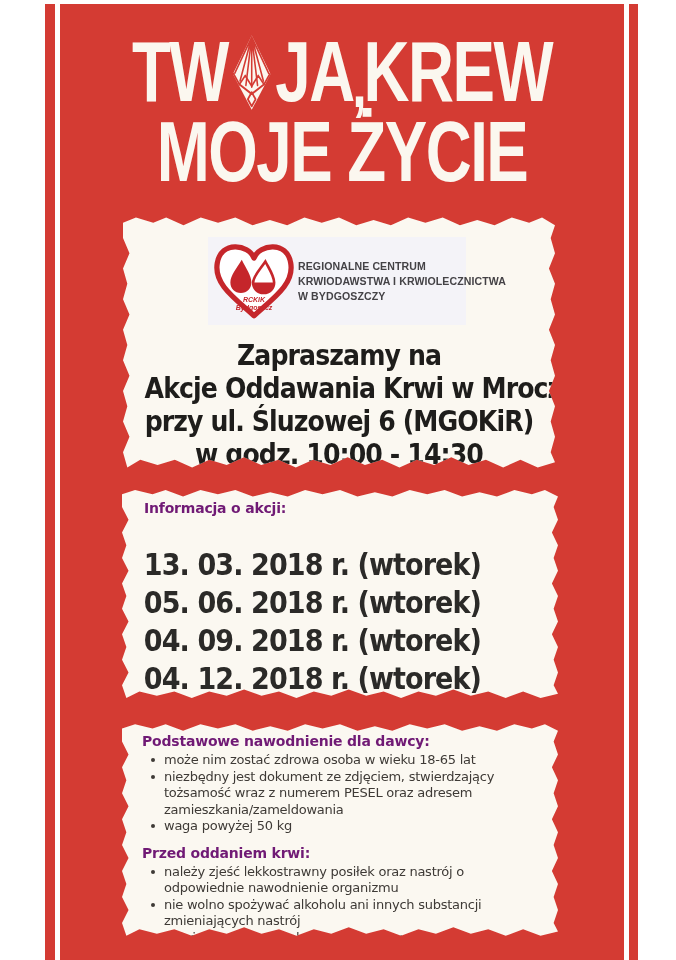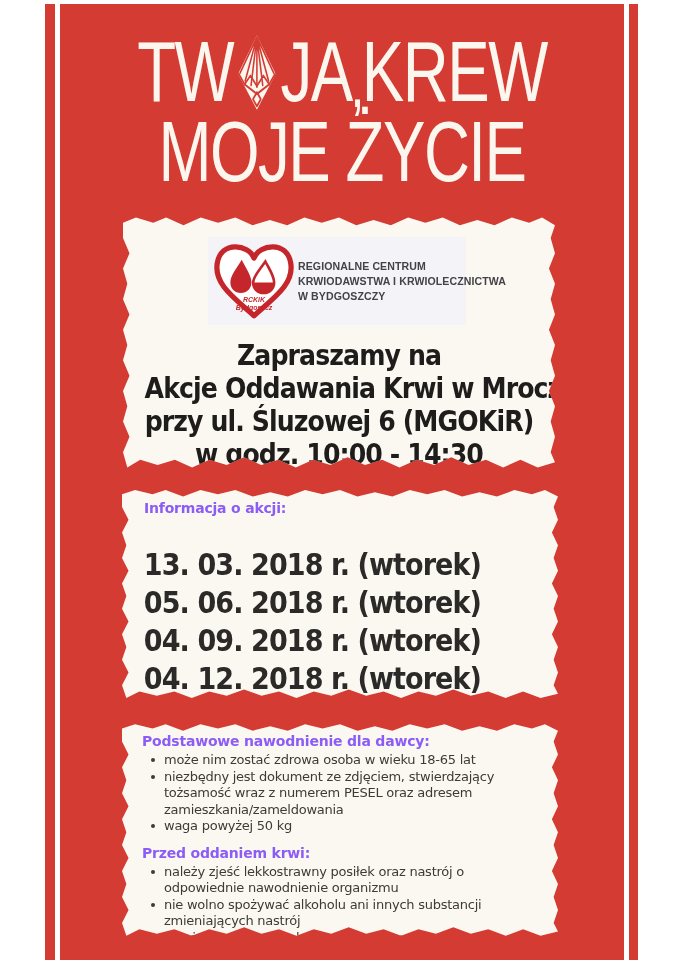--- a/index.html
+++ b/index.html
@@ -11,21 +11,21 @@
   .stripe { position:absolute; top:4px; bottom:0; background:#d43b33; }
   .stripe-left  { left:45px;  width:10px; }
   .stripe-right { left:629px; width:9px;  }
 
   
   .poster { position:absolute; left:60px; top:4px; width:564px; height:956px;
             background:#d43b33; }
 
   
   .title-block { position:absolute; top:34px; left:0; width:100%; text-align:center;
-                 color:#fbf7ef; font-family:"Liberation Sans",sans-serif; font-weight:normal; }
+                 color:#fbf7ef; font-family:"Liberation Sans",sans-serif; font-weight:bold; }
   .t-line { display:flex; justify-content:center; align-items:flex-start;
             font-size:86px; line-height:66px; letter-spacing:-2px; white-space:nowrap;
             transform:scaleX(0.74); transform-origin:50% 0; }
   .t-line1 { height:76px; }
   .t-line2 { margin-top:4px; height:70px; }
   .t-comma { font-size:70px; line-height:90px; margin:0 -2px; }
   .diamond-wrap { display:inline-block; margin:-4px 4px 0 4px; }
 
   
   .box { position:absolute; background:#fbf8f1;
@@ -51,21 +51,21 @@
   .heart-logo { flex:0 0 auto; margin-left:2px; }
   .center-name { font-family:"Liberation Sans",sans-serif; font-weight:bold;
                  font-size:11px; line-height:15px; color:#444246; letter-spacing:0.1px;
                  transform:scaleX(0.96); transform-origin:0 50%; white-space:nowrap; }
   .invite { position:absolute; top:124px; left:0; width:100%; text-align:center;
             font-weight:bold; color:#1e1d1b; }
   .invite div { font-size:28px; line-height:33px; letter-spacing:-1px; white-space:nowrap;
                 transform:scaleX(0.9); transform-origin:50% 50%; }
 
   
-  .red-heading { color:#8b5cf6; font-weight:bold; font-size:14px; letter-spacing:-0.2px; }
+  .red-heading { color:#701a75; font-weight:bold; font-size:14px; letter-spacing:-0.2px; }
 
   
   .box2 .red-heading { position:absolute; left:22px; top:12px; }
   .dates { position:absolute; top:58px; left:0; width:100%; text-align:left;
            list-style:none; font-weight:bold; color:#2b2a28; }
   .dates li { font-size:30px; line-height:38px; letter-spacing:-1px; white-space:nowrap;
               transform:scaleX(0.9); transform-origin:50% 50%; }
 
   
   .box3 .inner { position:absolute; left:20px; top:11px; width:402px; }

